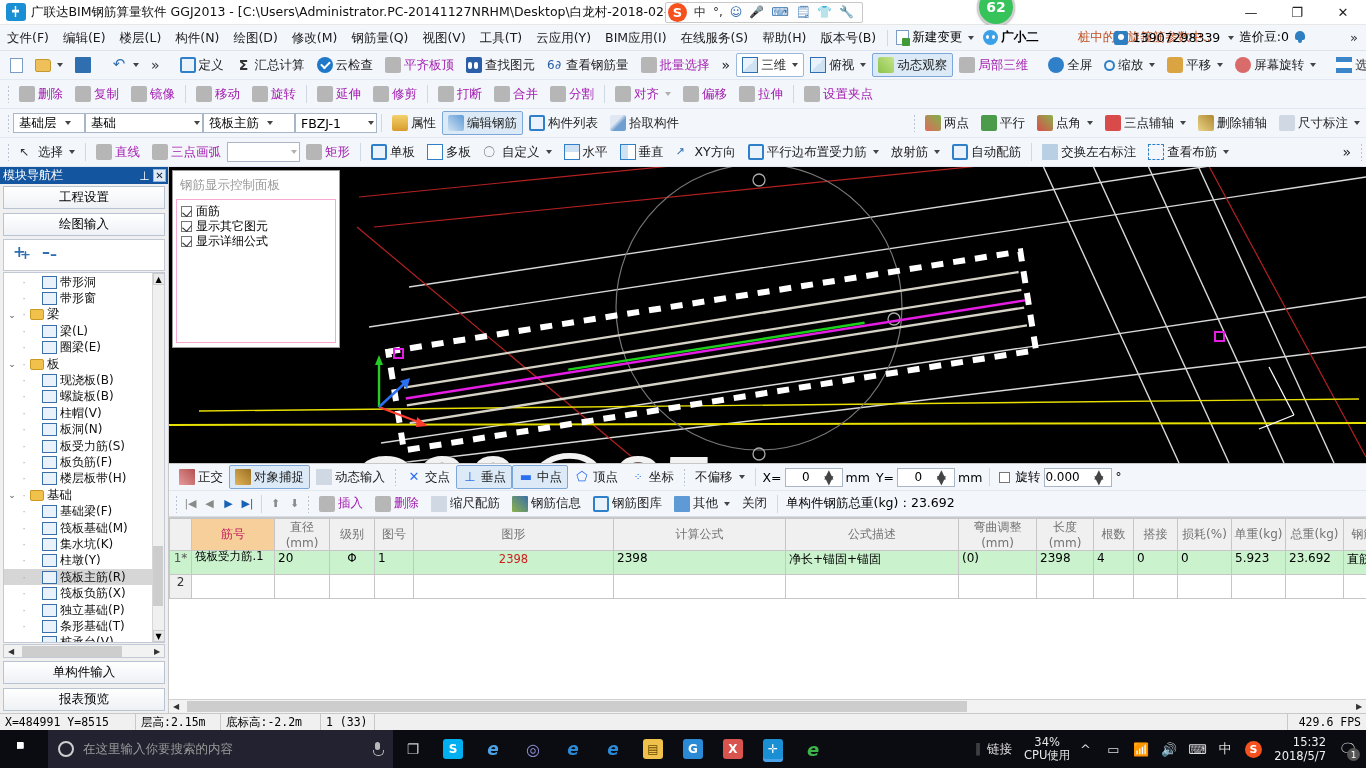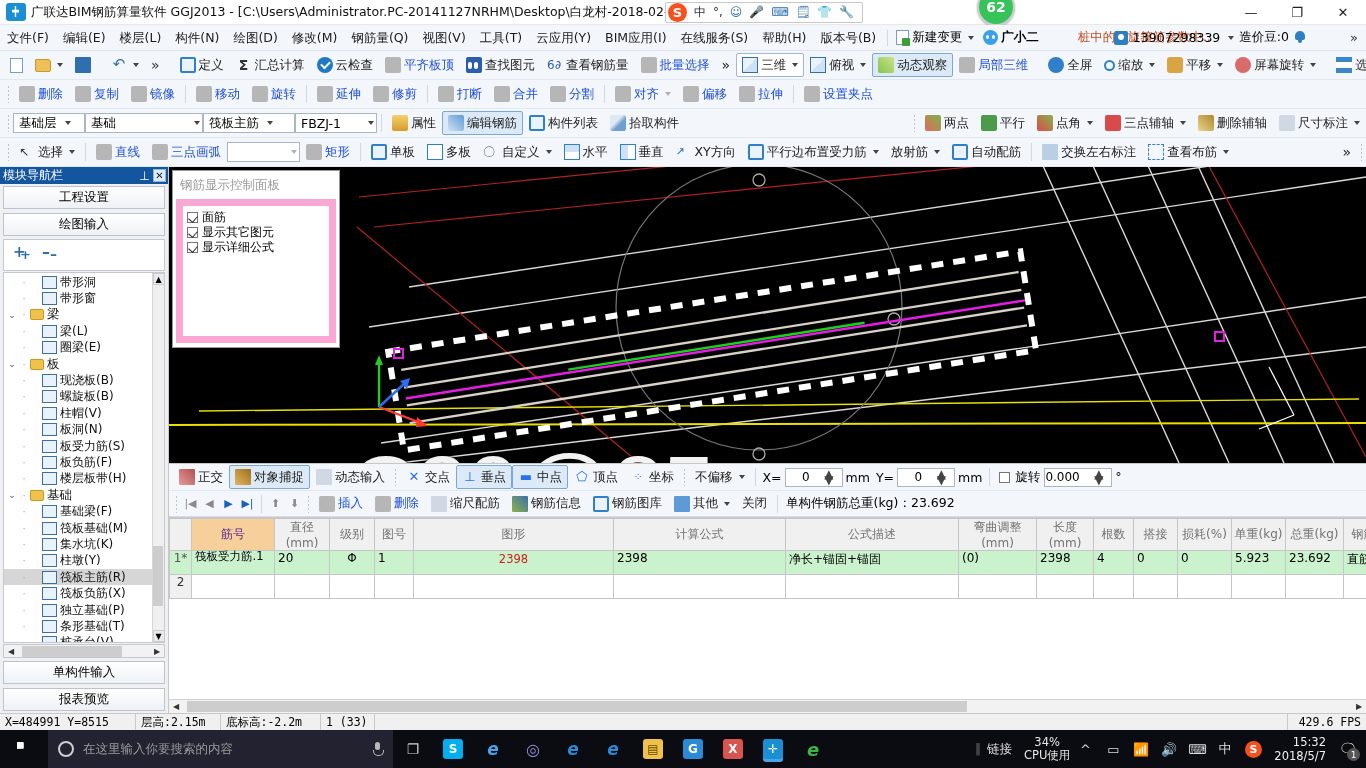--- a/index.html
+++ b/index.html
@@ -43,21 +43,21 @@
   .acct-ico{width:14px;height:14px;background:#2d7fc1;border-radius:2px;position:relative;}
   .acct-ico:after{content:"";position:absolute;left:4px;top:3px;width:6px;height:6px;border-radius:50%;background:#fff;}
   .bell{width:12px;height:13px;position:relative;}
   .bell:before{content:"";position:absolute;left:1px;top:0;width:10px;height:9px;border-radius:5px 5px 2px 2px;background:#2d7fc1;}
   .bell:after{content:"";position:absolute;left:4px;top:9px;width:4px;height:3px;background:#2d7fc1;border-radius:0 0 3px 3px;}
   .chev-more { position:absolute; right:8px; font-size:13px; color:#333; }
 
   
   .toolrow { display:flex; align-items:center; height:29px; background:#f3f6fb; border-bottom:1px solid #e2e8f1; padding-left:4px; position:relative;}
   .tbtn { display:flex; align-items:center; gap:3px; height:24px; padding:0 5px; font-size:12.5px; color:#1b1b1b; white-space:nowrap; border:1px solid transparent; border-radius:2px;}
-  .tbtn.dis { color:#1d4ed8; }
+  .tbtn.dis { color:#a21caf; }
   .tbtn.sel { border:1px solid #7da7d9; background:#dceaf7; }
   .tbtn.selw { border:1px solid #9cb8da; background:#ffffff; }
   .vsep { width:1px; height:18px; background:#cfd8e3; margin:0 4px; }
   .dots { width:3px; height:18px; margin:0 3px;
       background-image:radial-gradient(circle, #b9c4d2 1px, transparent 1px);
       background-size:3px 4px; }
   .caret { width:0;height:0;border-left:3.5px solid transparent;border-right:3.5px solid transparent;border-top:4px solid #444; margin-left:3px;}
   .caret.dis { border-top-color:#b0b0b0; }
   .ico { width:16px; height:16px; flex:none; display:inline-block; position:relative;}
   .i-blueln{border:2px solid #2f80c8;border-radius:2px;background:#eaf3fb;}
@@ -101,21 +101,21 @@
   .tsthumb{width:10px;height:60px;background:#cdcdcd;align-self:flex-start;margin-top:auto;margin-bottom:24px;}
   .hscroll{height:14px;margin:1px 3px;border:1px solid #c2c9d4;background:#f2f2f2;display:flex;align-items:center;}
   .hsb{width:14px;height:12px;font-size:8px;display:flex;align-items:center;justify-content:center;color:#333;}
   .hsthumb{height:11px;width:100px;background:#cdcdcd;margin-left:4px;}
 
   
   .center { flex:1; display:flex; flex-direction:column; min-width:0;}
   .canvas { position:relative; background:#000; overflow:hidden; height:296px;}
   .rebarpanel { position:absolute; left:3px; top:3px; width:168px; height:178px; background:#fff; border:1px solid #999; z-index:5; }
   .rp-title { height:28px; color:#9a9a9a; font-size:12.5px; display:flex;align-items:center; padding-left:7px;}
-  .rp-list { margin:0 3px; border:7px solid #f9a8d4; height:144px; padding:4px 0 0 4px;}
+  .rp-list { margin:0 3px; border:1px solid #f9a8d4; height:144px; padding:4px 0 0 4px;}
   .rp-item { display:flex; align-items:center; gap:4px; font-size:12px; height:15px;}
   .cbx { width:11px;height:11px;border:1px solid #767676;background:#fff;position:relative;flex:none;}
   .cbx.on:after{content:"";position:absolute;left:2px;top:1px;width:5px;height:7px;border-right:1.6px solid #333;border-bottom:1.6px solid #333;transform:rotate(40deg);}
 
   .bigtext { position:absolute; left:180px; top:268px; font-size:95px; color:#f2f2f2; font-family:"Liberation Sans",sans-serif; letter-spacing:-2px; text-shadow:0 0 3px #000; white-space:nowrap;}
 
   
   .snapbar { height:28px; background:#f3f6fb; border-top:1px solid #c8c8c8; border-bottom:1px solid #e2e8f1; display:flex; align-items:center; padding-left:4px;}
   .numfield { display:flex; align-items:center; border:1px solid #a9b6c7; background:#fff; height:19px; width:58px; padding-right:2px;}
   .numfield span{flex:1;text-align:right;padding-right:3px;font-size:12px;}
@@ -124,21 +124,21 @@
   .combo .caret{margin-left:8px;}
 
   .editbar { height:26px; background:#f3f6fb; border-bottom:1px solid #d6dde7; display:flex; align-items:center; padding-left:3px; font-size:12.5px;}
   .navb { width:19px;height:19px;display:flex;align-items:center;justify-content:center;color:#8a8a8a;font-size:11px;}
   .navb.act{color:#1863b5;}
 
   
   .tablewrap { flex:1; background:#fff; display:flex; flex-direction:column; min-height:0; border-top:1px solid #c8c8c8;}
   table { border-collapse:collapse; width:100%; table-layout:fixed; }
   th { background:#f0f0f0; border:1px solid #c6c6c6; font-weight:normal; font-size:12px; height:20px; color:#737373;}
-  th.hl { background:#f7cf9a; color:#4c1d95; }
+  th.hl { background:#f7cf9a; color:#be185d; }
   td { border:1px solid #c6c6c6; font-size:12px; height:24px; padding:0 3px; vertical-align:top; }
   tr.datarow td { background:#c9f2cd; }
   td.idx { background:#f7d7a8; text-align:center; color:#555;}
   td.name { background:#c9f2cd; }
   tr.empty td { background:#fff; }
   tr.empty td.idx { background:#f0f0f0; color:#333;}
   .shapecell { position:relative; text-align:center; }
   .shapecell .val { color:#cf2020; font-size:11.5px; display:block; margin-top:1px;}
   .shapeline { height:2.5px; background:#000; margin:1px auto 0; width:150px;}
   .tbl-scroll { height:14px; background:#f2f2f2; border-top:1px solid #d0d0d0; display:flex; align-items:center;}

